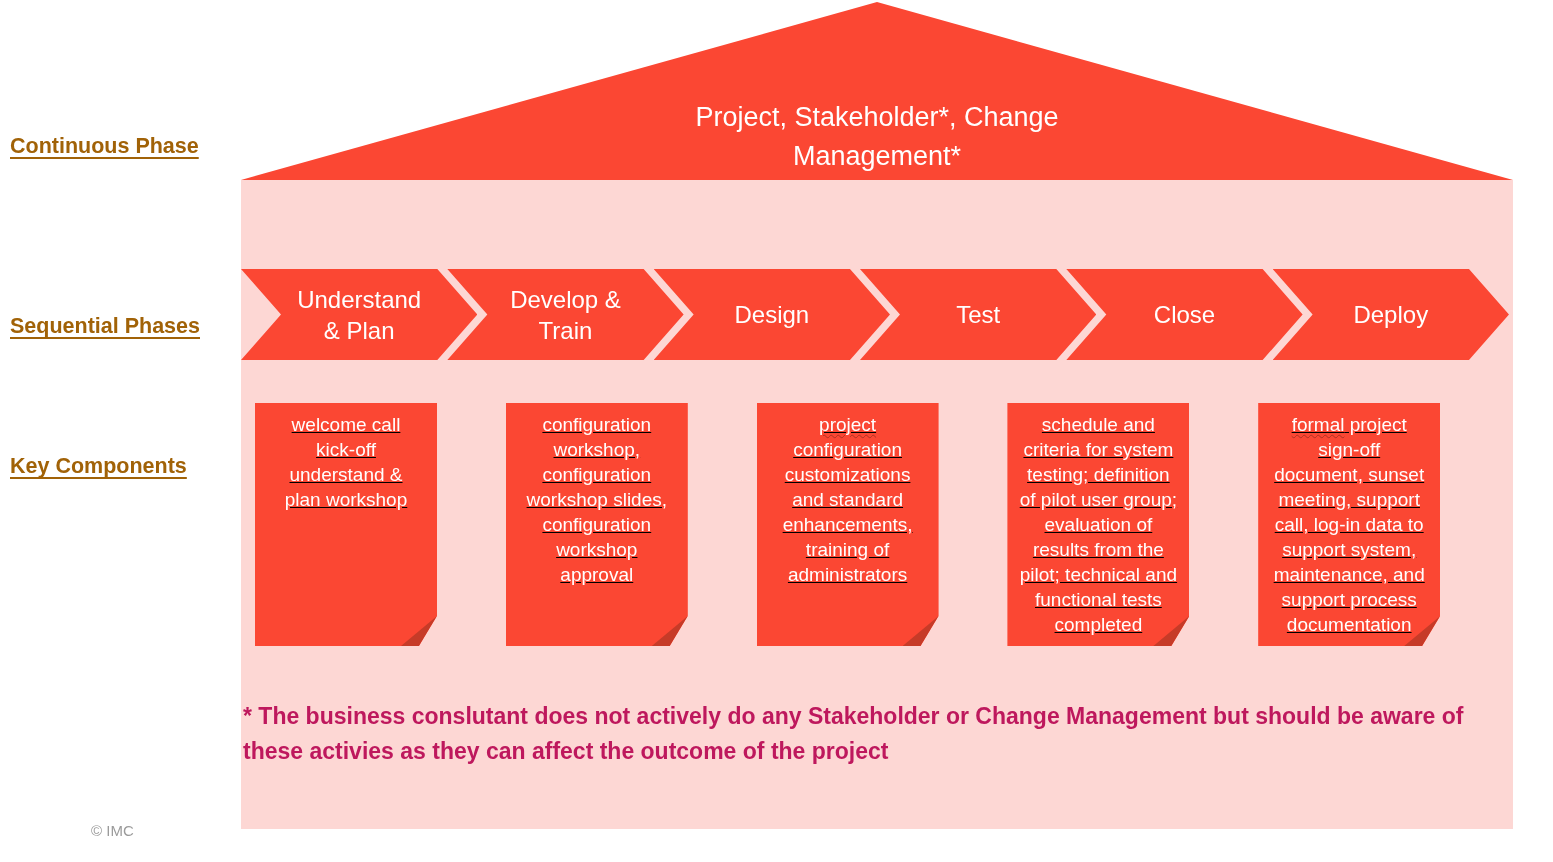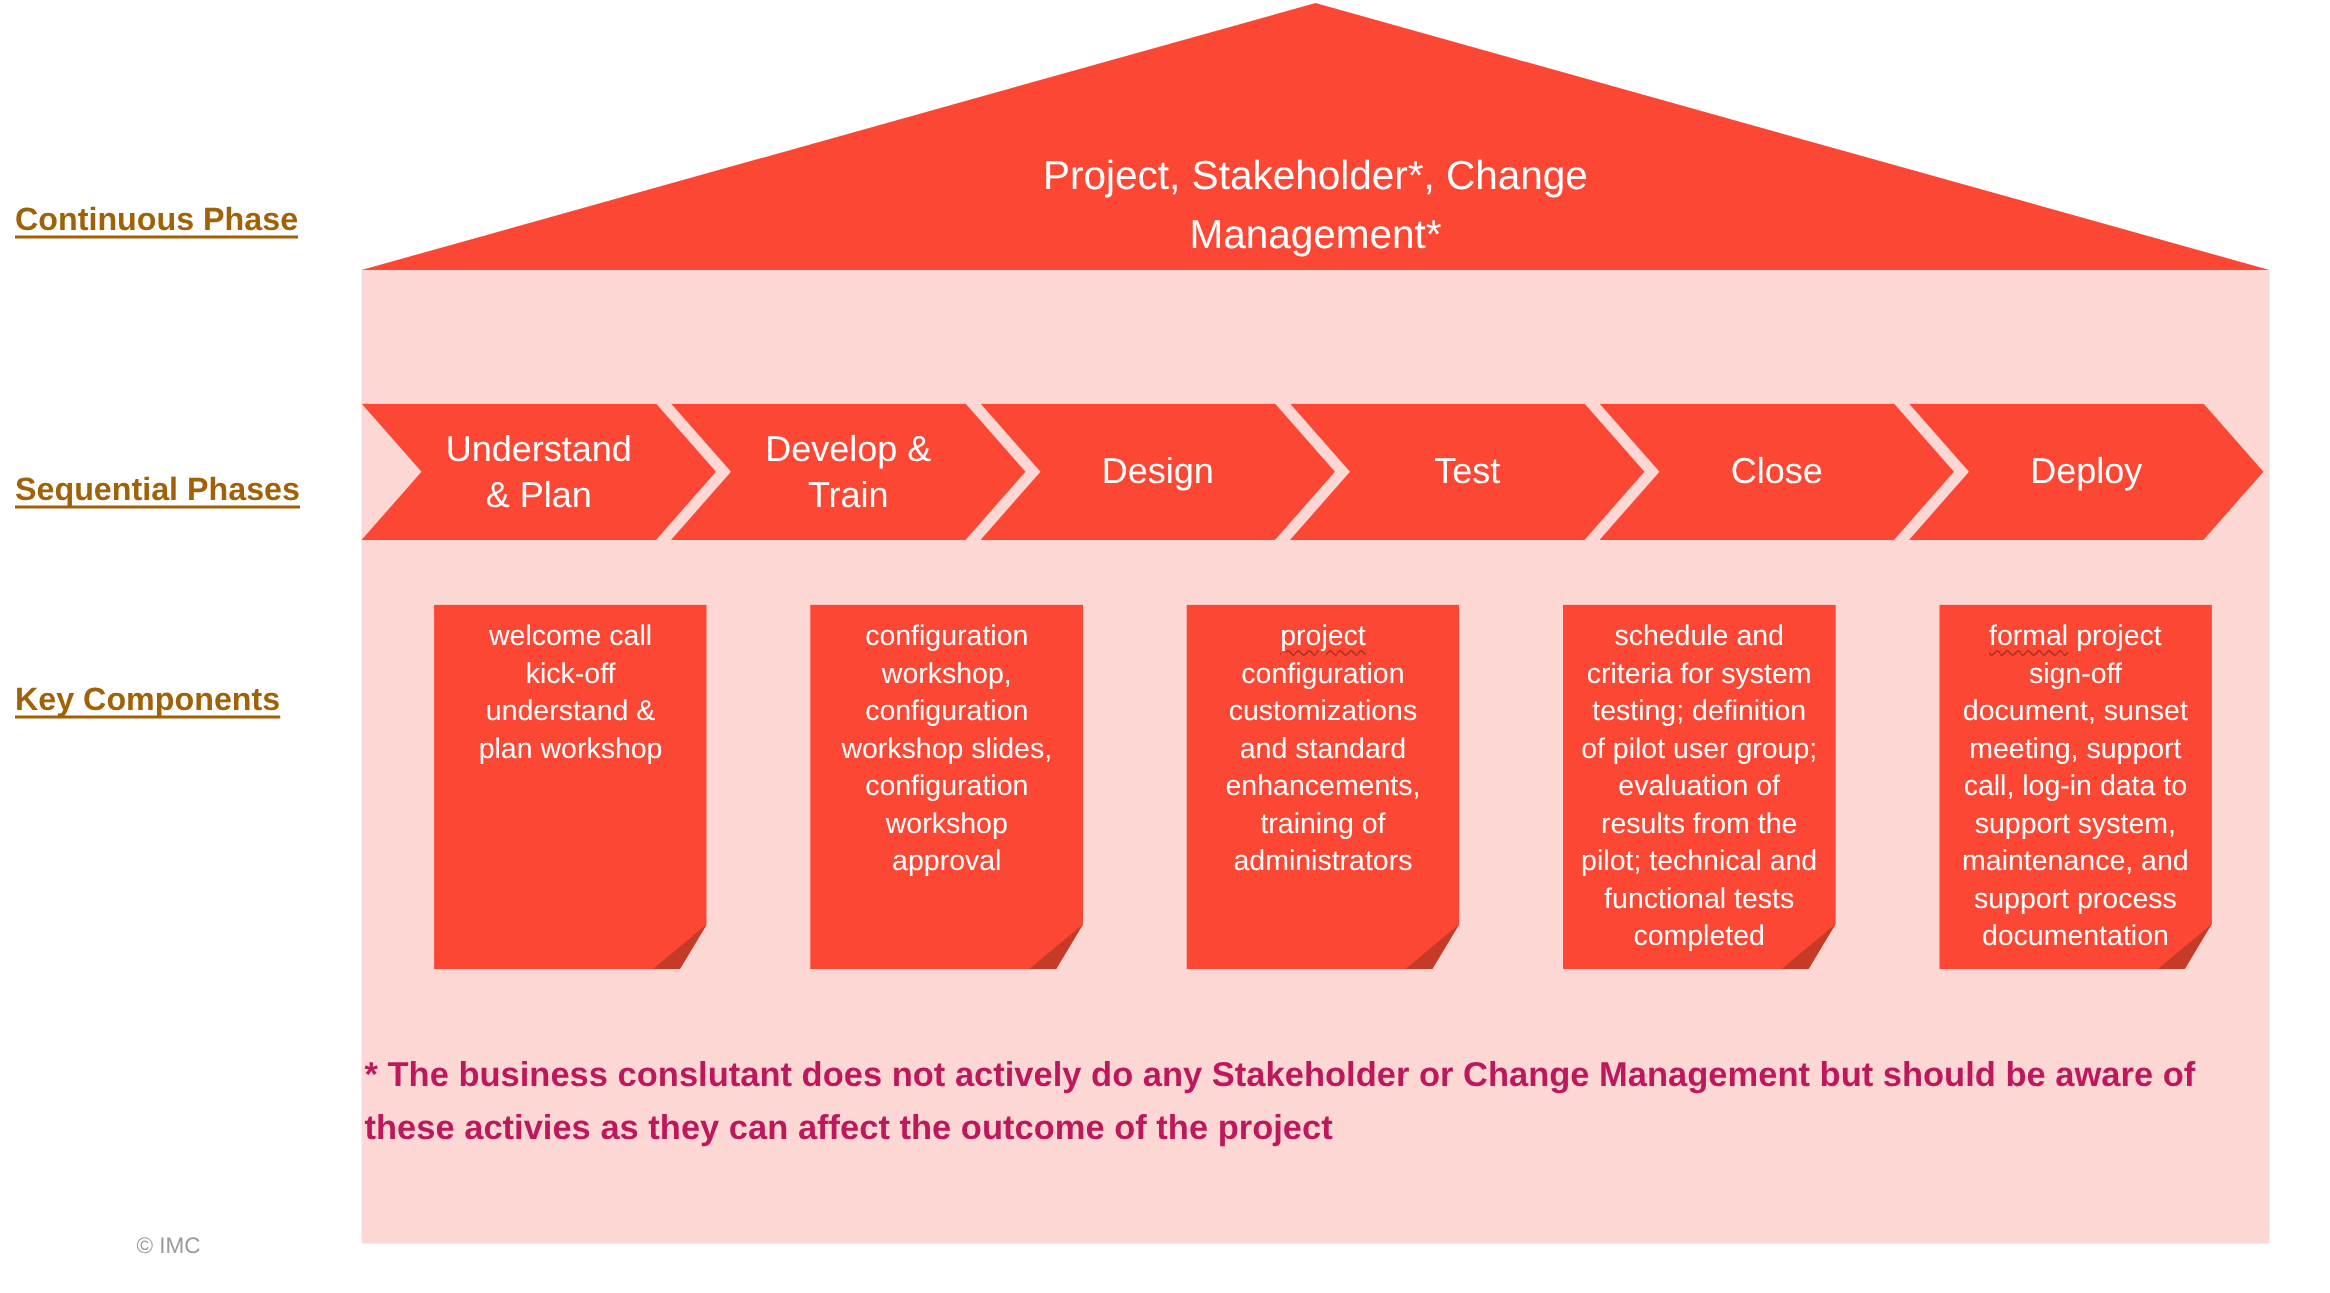--- a/index.html
+++ b/index.html
@@ -52,21 +52,21 @@
   .arrow span {
     color:#ffffff; font-size:24px; line-height:31px; text-align:center;
     white-space:pre-line; font-weight:400;
   }
 
   
   .cards {
     position:absolute; left:255px; top:403px; width:1254px; height:245px;
     display:flex;
   }
-  .card-col { flex:1 1 0; display:flex; justify-content:center; }
+  .card-col { flex:1 1 0; display:flex; justify-content:flex-start;text-decoration:underline; }
   .card {
     position:relative; width:182px; height:243px; background:#fb4733;
     clip-path:polygon(0 0, 100% 0, 100% calc(100% - 30px), calc(100% - 18px) 100%, 0 100%);
     overflow:hidden;
   }
   .card-text {
     color:#ffffff; font-size:19px; line-height:25px; text-align:center;
     white-space:pre-line; padding-top:9px;
   }
   .fold {

